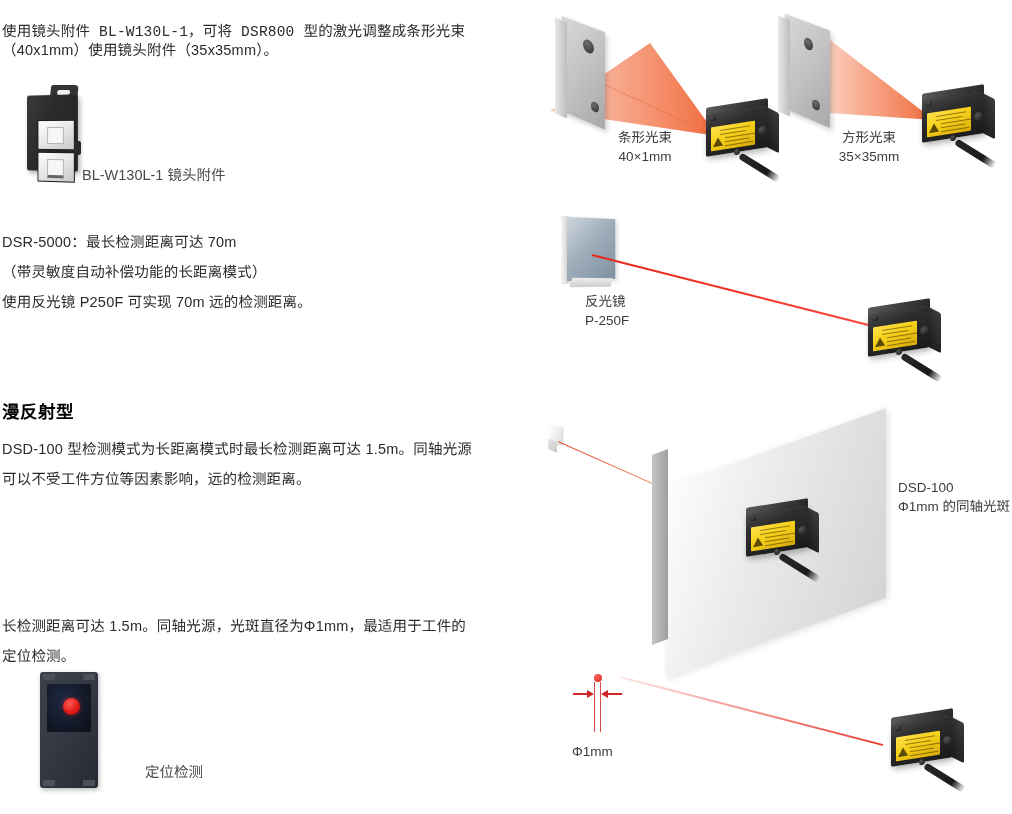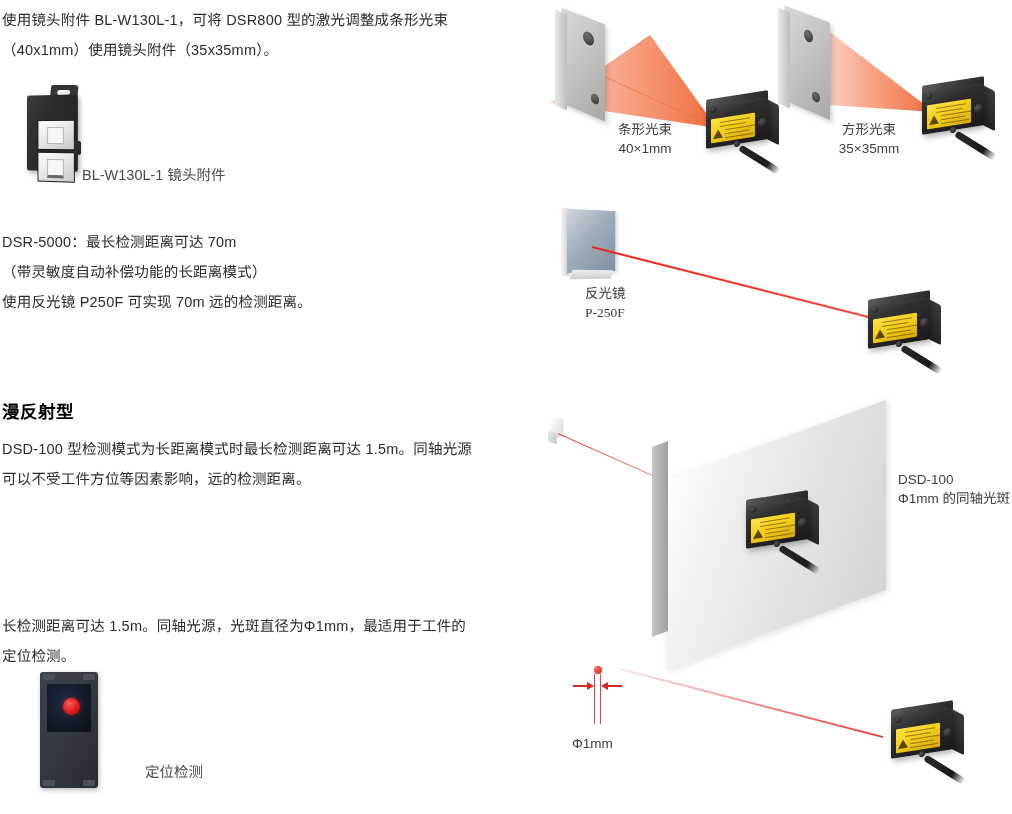--- a/index.html
+++ b/index.html
@@ -132,21 +132,21 @@
     left:16px; top:14px;
     width:17px; height:17px;
     border-radius:50%;
     background: radial-gradient(circle at 38% 32%, #ff5a52 0%, #e01b18 55%, #a50f0d 100%);
     box-shadow: 0 0 5px rgba(230,30,25,.55);
   }
 
   
   .right-col {
     position: absolute;
-    left: 540px; top: 0;
+    left: 540px; top: 8px;
     width: 472px; height: 608px;
   }
   .fig { position: absolute; }
   .fig-label {
     position: absolute;
     font-size: 13.5px;
     line-height: 19px;
     color: #3d3d3d;
     white-space: nowrap;
     text-align: center;
@@ -332,21 +332,21 @@
     border-bottom:4px solid transparent;
   }
   .arrow-head.right { border-left:7px solid #d32626; }
   .arrow-head.left  { border-right:7px solid #d32626; }
 </style>
 </head>
 <body>
 
 <div class="left-col">
 
-  <div class="para" style="left:2px; top:5px;">使用镜头附件 BL-W130L-1，可将 DSR800 型的激光调整成条形光束</div>
+  <div class="para" style="left:2px; top:17px;font-family:Liberation Mono, monospace;">使用镜头附件 BL-W130L-1，可将 DSR800 型的激光调整成条形光束</div>
   <div class="para" style="left:2px; top:35px;">（40x1mm）使用镜头附件（35x35mm）。</div>
 
   <div class="lens-acc">
     <div class="lens-tab"></div>
     <div class="lens-body">
       <div class="lens-win top">
         <div class="glyph"></div>
       </div>
       <div class="lens-win bot">
         <div class="glyph"></div>
@@ -493,21 +493,21 @@
   <div class="fig" style="left:0px; top:200px; width:472px; height:160px;">
 
     <div class="reflector" style="left:20px; top:8px;">
       <div class="refl-edge"></div>
       <div class="refl-face"></div>
       <div class="refl-foot"></div>
     </div>
 
     <div class="laser-line" style="left:52px; top:46px; width:338px; transform: rotate(14.2deg);"></div>
 
-    <div class="fig-label left-al" style="left:45px; top:84px; width:120px;font-family:Liberation Serif, serif;">
+    <div class="fig-label left-al" style="left:45px; top:84px; width:120px;">
       <div>反光镜</div>
       <div>P-250F</div>
     </div>
 
     <div class="sensor" style="left:322px; top:92px;">
       <div class="s-cable"></div>
       <div class="s-side"></div>
       <div class="s-top">
         <div class="s-led green"></div>
         <div class="s-led red"></div>

